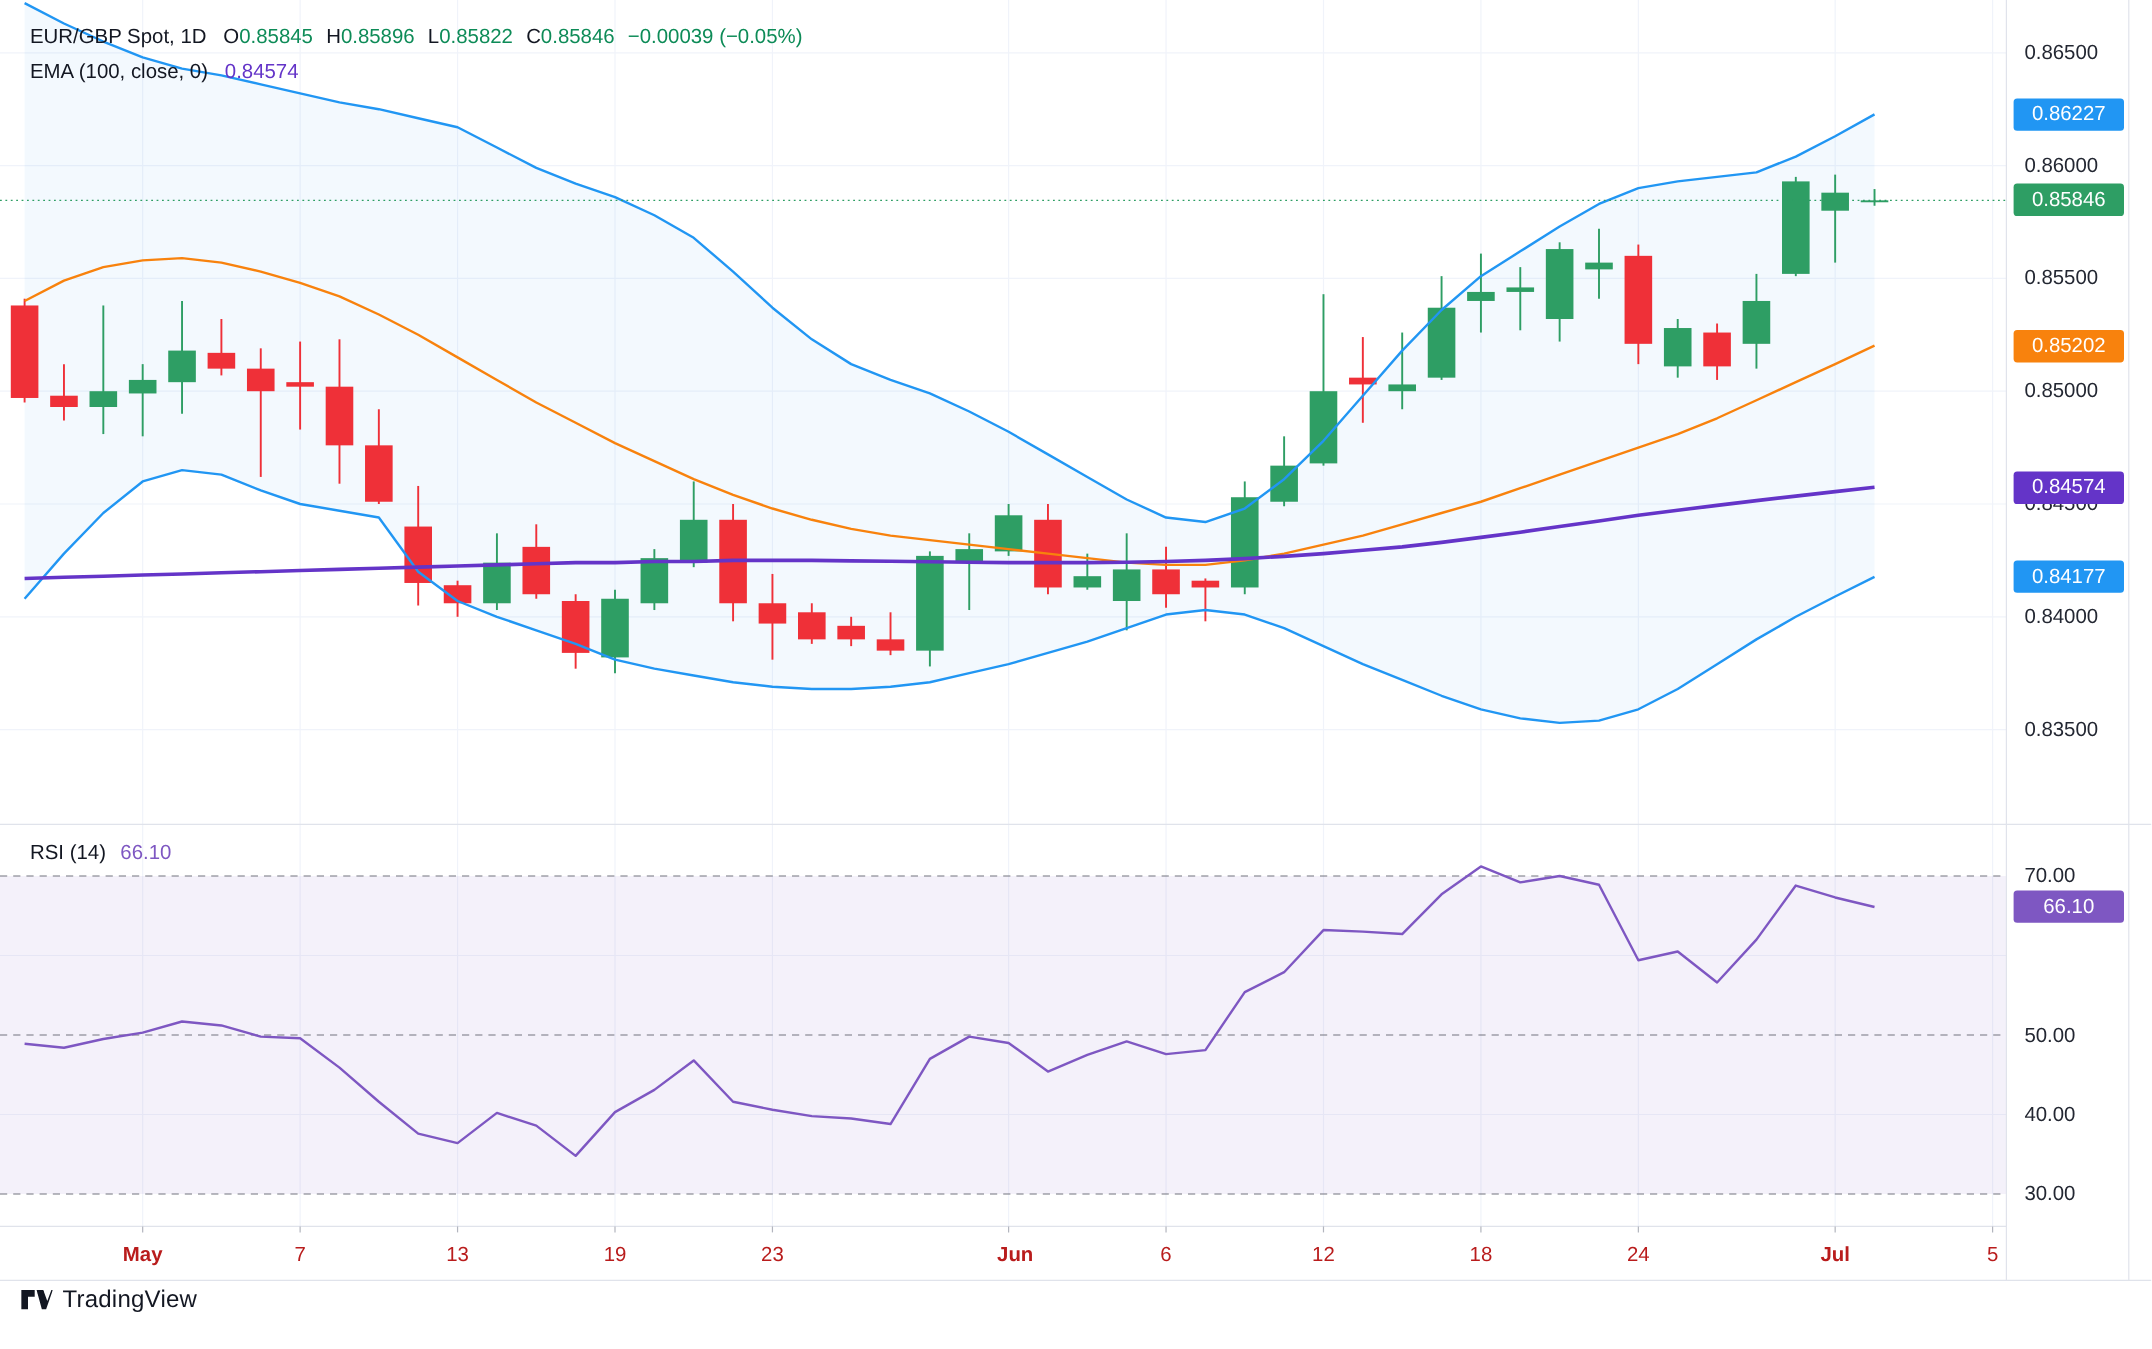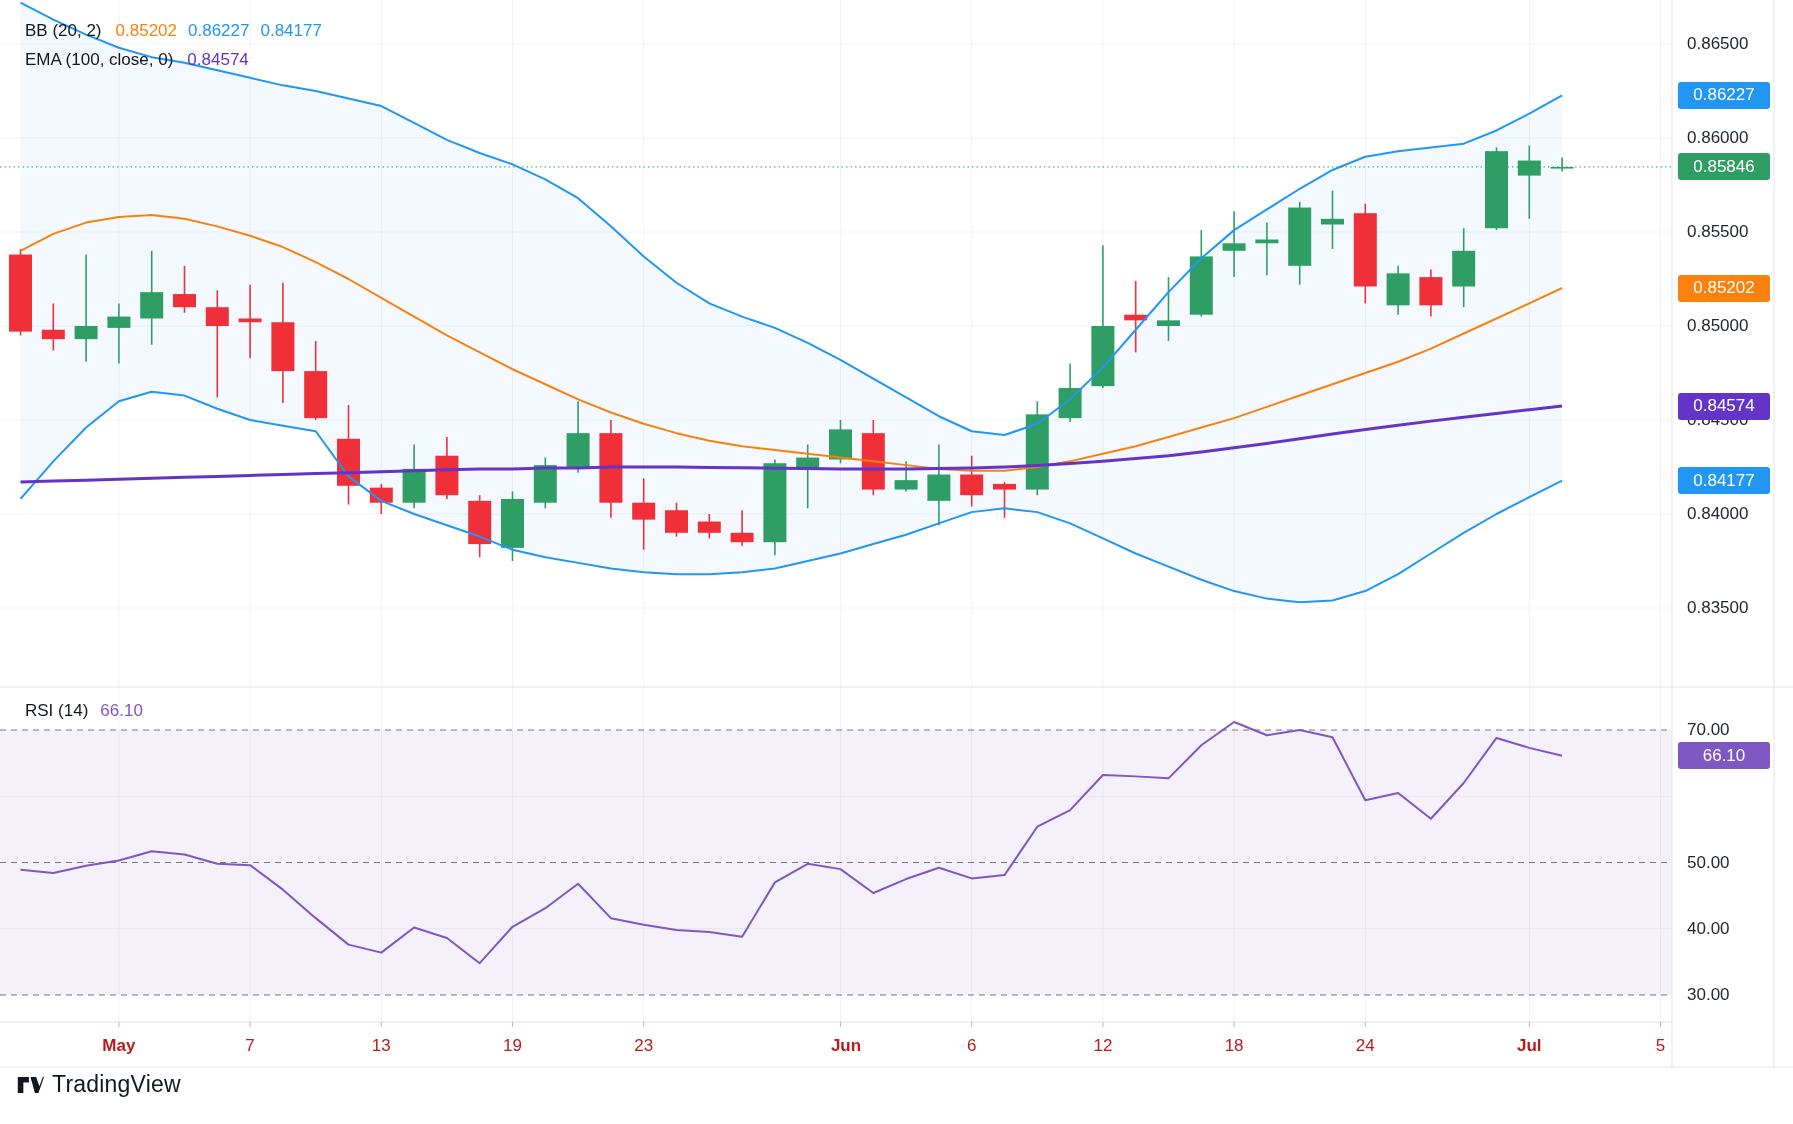--- a/index.html
+++ b/index.html
@@ -19,21 +19,21 @@
   .rsi-label{position:absolute;left:25px;top:701px;font-size:17px;color:#131722;white-space:nowrap;text-align:right;}
   .rsi-label .lbl{margin-right:12px;}
   .tick-label{position:absolute;left:1687px;font-size:17px;color:#232732;}
   .rsi-tick-label{position:absolute;left:1687px;font-size:17px;color:#232732;}
   .badge{position:absolute;left:1678px;width:92px;height:27px;border-radius:3px;
          color:#fff;font-size:17px;display:flex;align-items:center;justify-content:center;}
   .time-label{position:absolute;top:1036px;width:70px;margin-left:-35px;text-align:center;
               font-size:17px;color:#b91c1c;}
   .time-label.bold{font-weight:bold;}
   .logo{position:absolute;left:17px;top:1071px;display:flex;align-items:center;color:#131722;}
-  .logo .name{font-size:23px;font-weight:500;margin-left:8px;letter-spacing:0.2px;}
+  .logo .name{font-size:20px;font-weight:500;margin-left:8px;letter-spacing:0.2px;}
 </style>
 </head>
 <body>
 
 <div class="root">
   <svg id="chart-svg" width="1793" height="1124">
       <line x1="0" y1="43.999999999999915" x2="1672" y2="43.999999999999915" stroke="#f0f3fa" stroke-width="1"></line>
       <line x1="0" y1="138" x2="1672" y2="138" stroke="#f0f3fa" stroke-width="1"></line>
       <line x1="0" y1="232.00000000000009" x2="1672" y2="232.00000000000009" stroke="#f0f3fa" stroke-width="1"></line>
       <line x1="0" y1="326.00000000000017" x2="1672" y2="326.00000000000017" stroke="#f0f3fa" stroke-width="1"></line>
@@ -175,21 +175,21 @@
       <line x1="971.6999999999999" y1="1022" x2="971.6999999999999" y2="1027" stroke="#b2b5be" stroke-width="1"></line>
       <line x1="1102.8999999999999" y1="1022" x2="1102.8999999999999" y2="1027" stroke="#b2b5be" stroke-width="1"></line>
       <line x1="1234.1" y1="1022" x2="1234.1" y2="1027" stroke="#b2b5be" stroke-width="1"></line>
       <line x1="1365.3" y1="1022" x2="1365.3" y2="1027" stroke="#b2b5be" stroke-width="1"></line>
       <line x1="1529.3" y1="1022" x2="1529.3" y2="1027" stroke="#b2b5be" stroke-width="1"></line>
       <line x1="1660.4999999999998" y1="1022" x2="1660.4999999999998" y2="1027" stroke="#b2b5be" stroke-width="1"></line>
     </svg>
 
   <div class="legend">
     <div class="row">
-      <span class="title">BB (20, 2)</span><span class="gap c-orange">0.85202</span><span class="gap c-blue">0.86227</span><span class="c-blue">0.84177</span>
+      <span class="title">EUR/GBP Spot, 1D</span><span class="pair"><span>O</span><span class="c-green">0.85845</span></span><span class="pair"><span>H</span><span class="c-green">0.85896</span></span><span class="pair"><span>L</span><span class="c-green">0.85822</span></span><span class="pair"><span>C</span><span class="c-green">0.85846</span></span><span class="c-green">−0.00039 (−0.05%)</span>
     </div>
     <div class="row">
       <span class="title">EMA (100, close, 0)</span><span class="c-purple">0.84574</span>
     </div>
   </div>
 
   <div class="rsi-label">
     <span class="lbl">RSI (14)</span><span class="c-rsi">66.10</span>
   </div>
 

